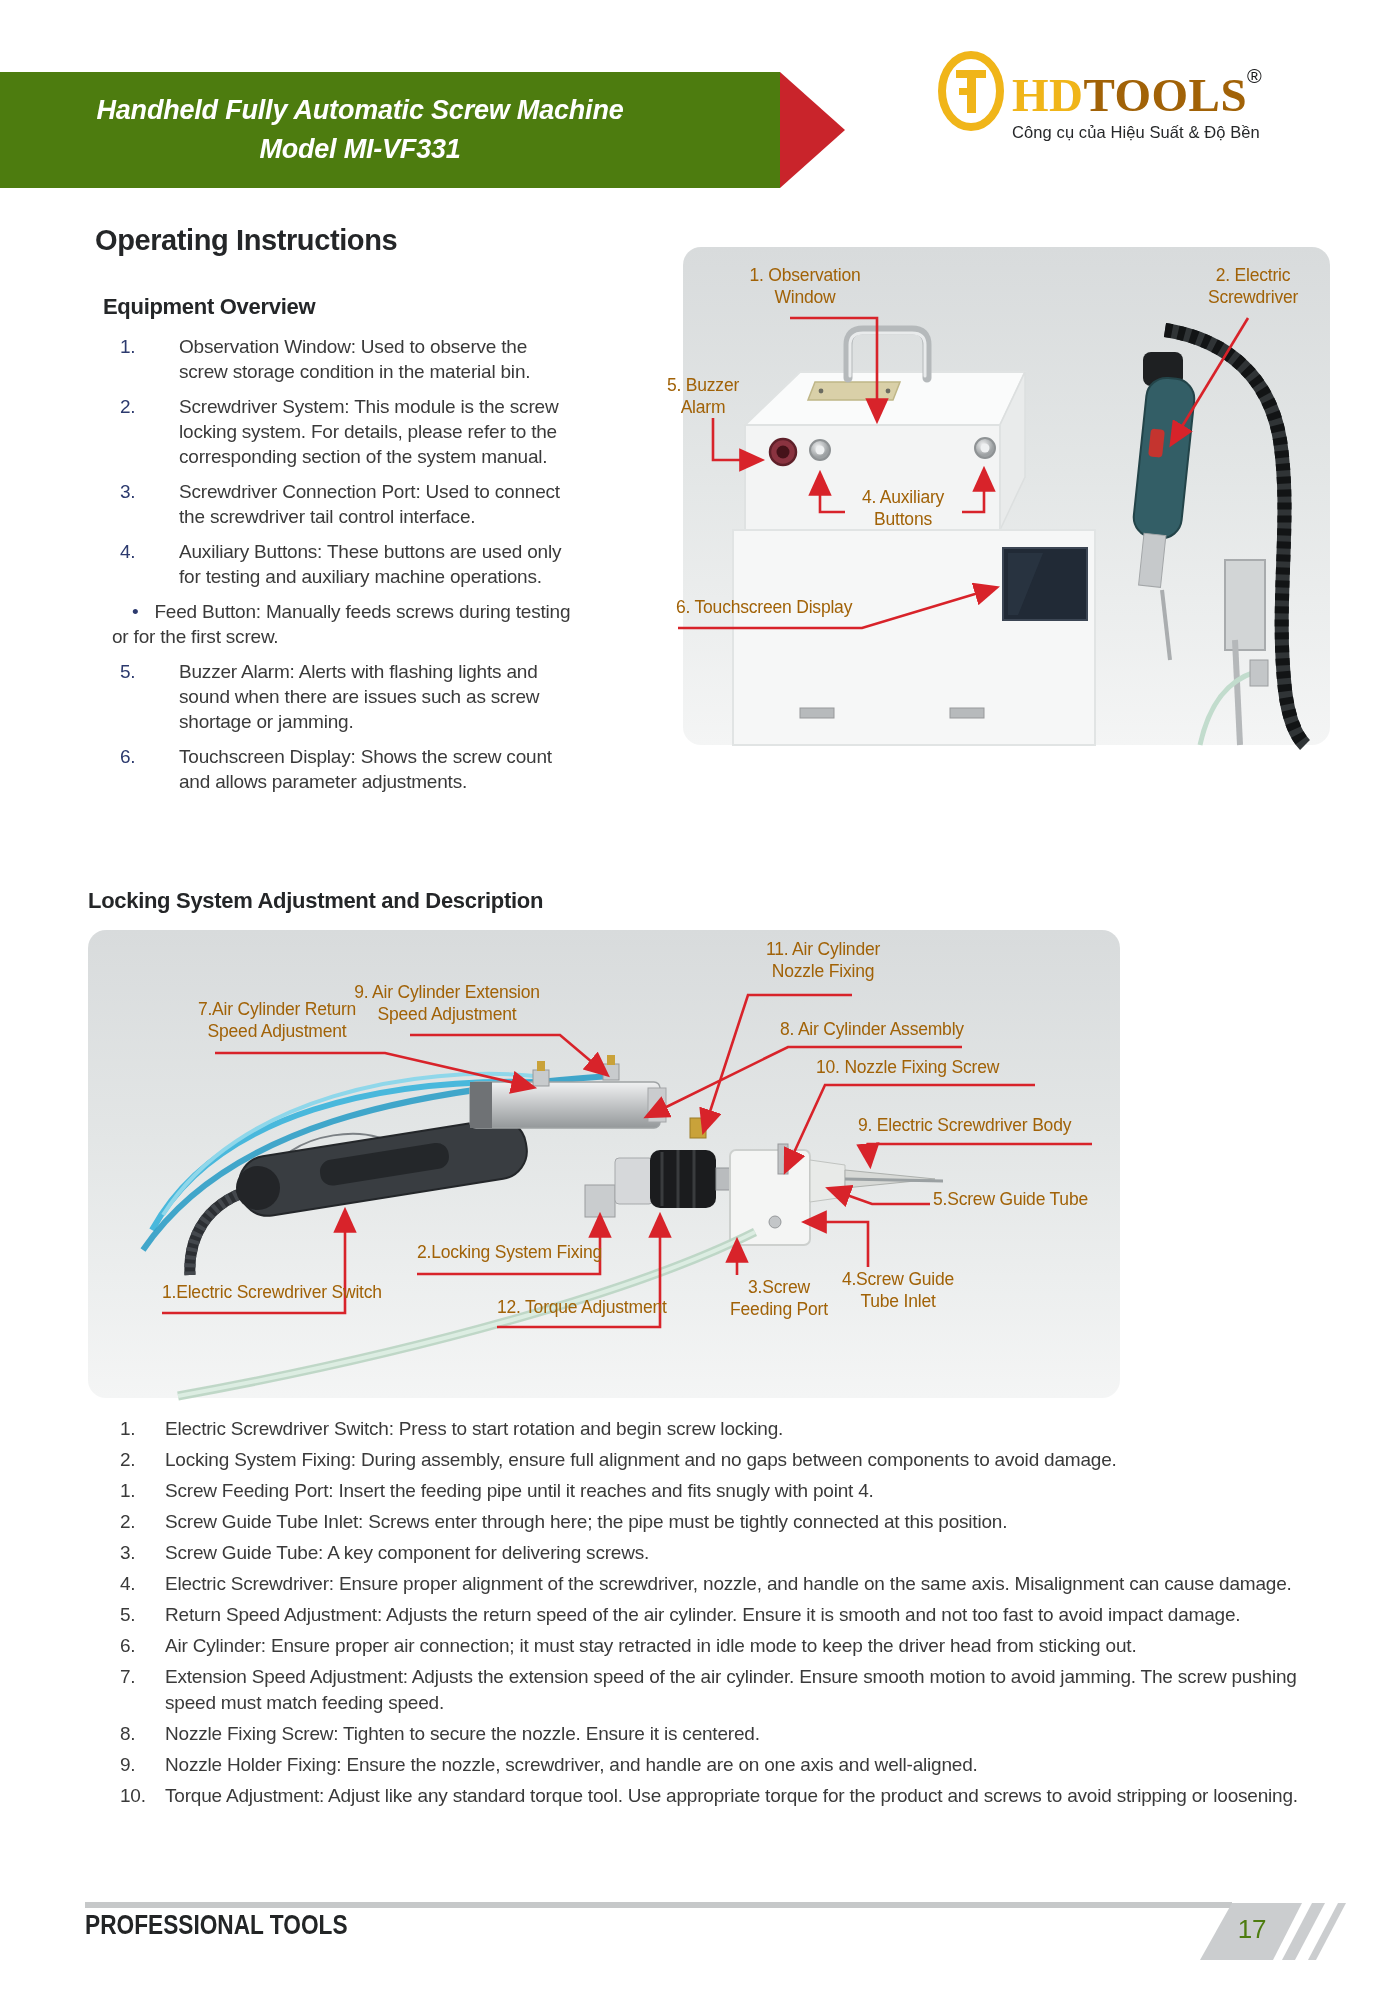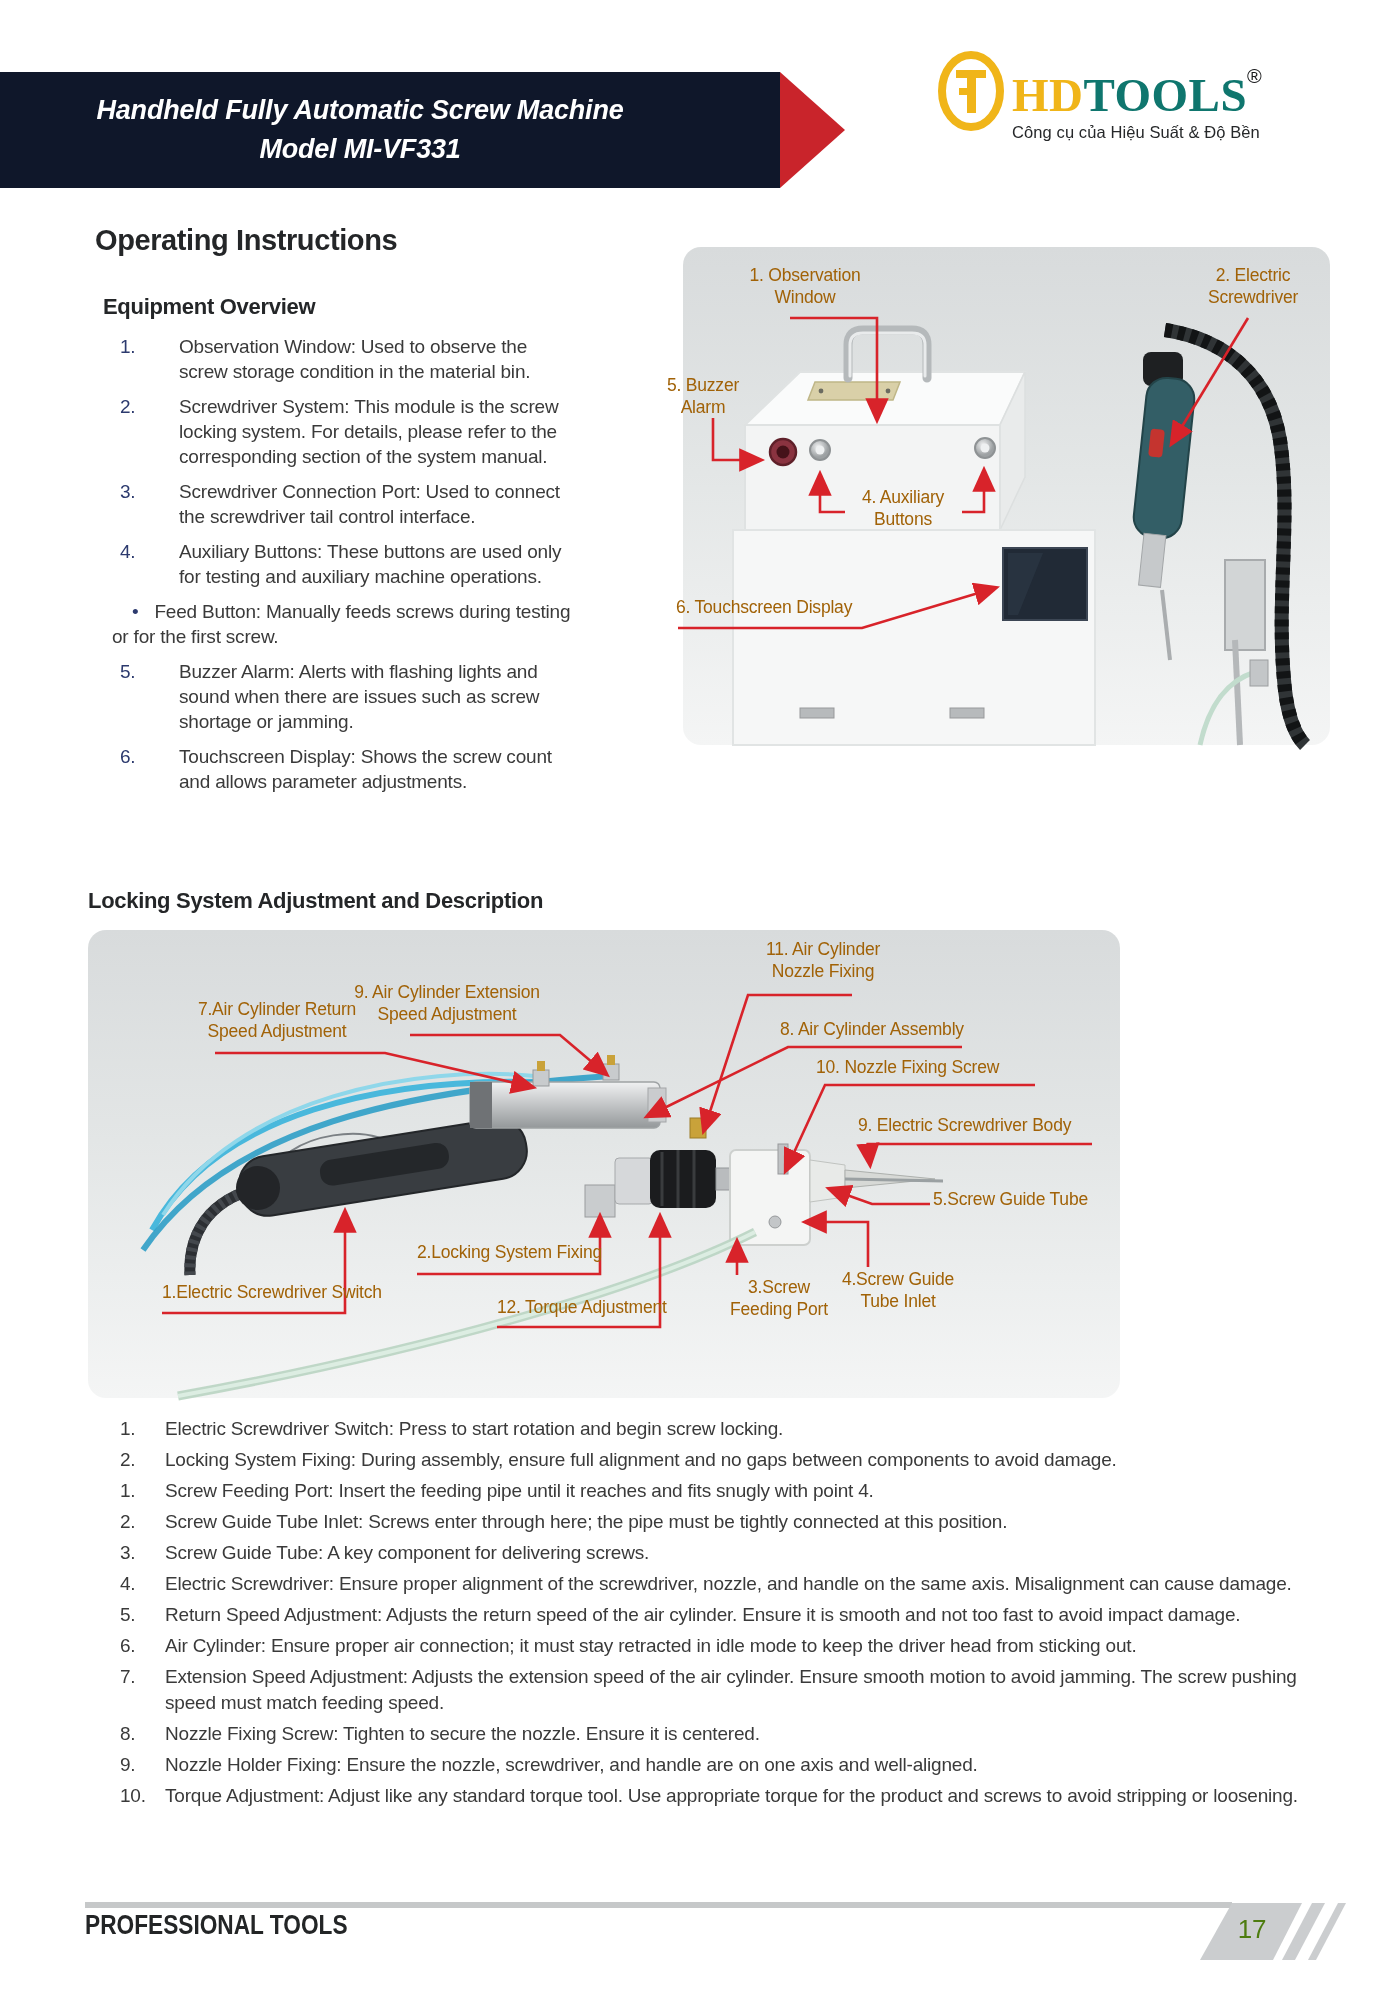--- a/index.html
+++ b/index.html
@@ -1,28 +1,28 @@
 <!DOCTYPE html>
 <html><head>
 <meta charset="utf-8">
 <style>
   html,body{margin:0;padding:0;background:#9a9a9a;}
   #page{position:relative;width:1380px;height:2000px;background:#ffffff;overflow:hidden;
         font-family:"Liberation Sans", sans-serif;color:#3a3a3a;letter-spacing:-0.2px;}
   
-  .banner{position:absolute;left:0;top:72px;width:780px;height:116px;background:#0f172a;
+  .banner{position:absolute;left:0;top:72px;width:780px;height:116px;background:#4d7c0f;
           display:flex;flex-direction:column;justify-content:center;align-items:center;
           padding-right:60px;box-sizing:border-box;}
   .banner div{color:#ffffff;font-size:27px;font-weight:bold;font-style:italic;line-height:39px;white-space:nowrap;}
   .banner-arrow{position:absolute;left:780px;top:72px;}
   .logo{position:absolute;left:938px;top:50px;display:flex;align-items:flex-start;}
   .logo-text{margin-left:8px;}
   .logo-row1{font-family:"Liberation Serif", serif;font-weight:bold;font-size:47px;line-height:52px;letter-spacing:0.5px;white-space:nowrap;}
   .logo-hd{color:#F0B519;}
-  .logo-tools{color:#0f766e;}
+  .logo-tools{color:#a16207;}
   .logo-reg{font-size:20px;vertical-align:28px;color:#17181a;font-family:"Liberation Sans",sans-serif;font-weight:normal;}
   .logo-tagline{font-size:16.5px;color:#26282a;margin-top:2px;letter-spacing:0.1px;white-space:nowrap;}
   
   .h-title{position:absolute;left:95px;top:224px;font-size:29px;font-weight:bold;color:#242628;letter-spacing:-0.4px;}
   .h-sub{position:absolute;font-size:22px;font-weight:bold;color:#242628;letter-spacing:-0.3px;}
   
   .eq-list{position:absolute;left:120px;top:334px;width:458px;font-size:19px;line-height:25px;color:#3a3a3a;}
   .eq-item{display:flex;margin-bottom:10px;}
   .eq-num{width:24px;flex:none;color:#2C3A6E;}
   .eq-text{flex:1;margin-left:35px;}

